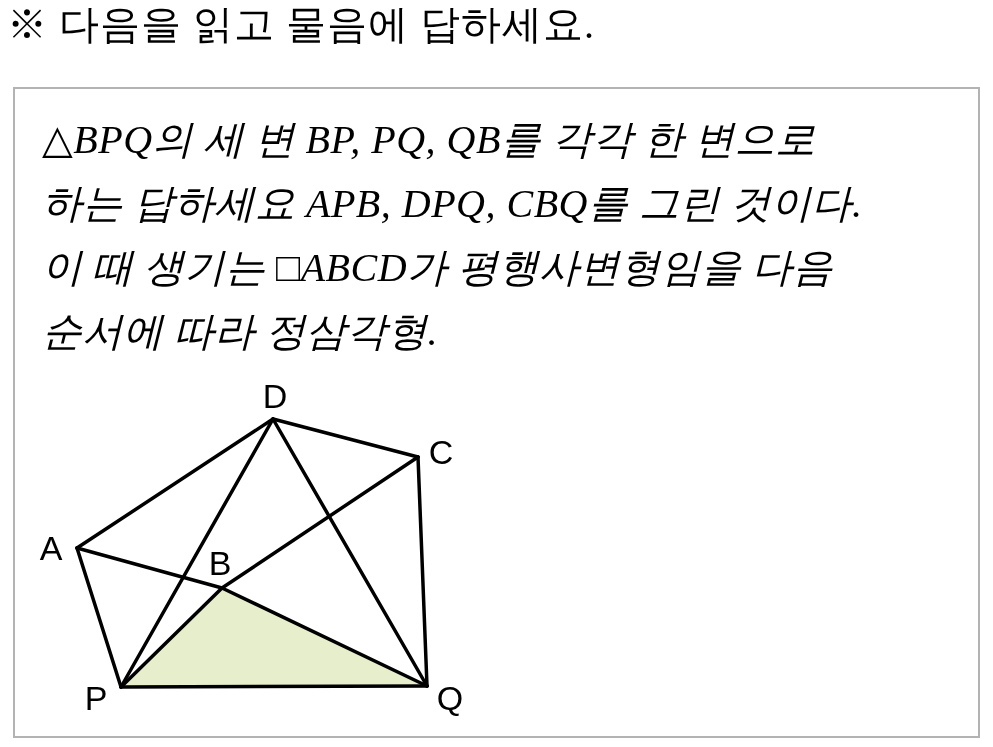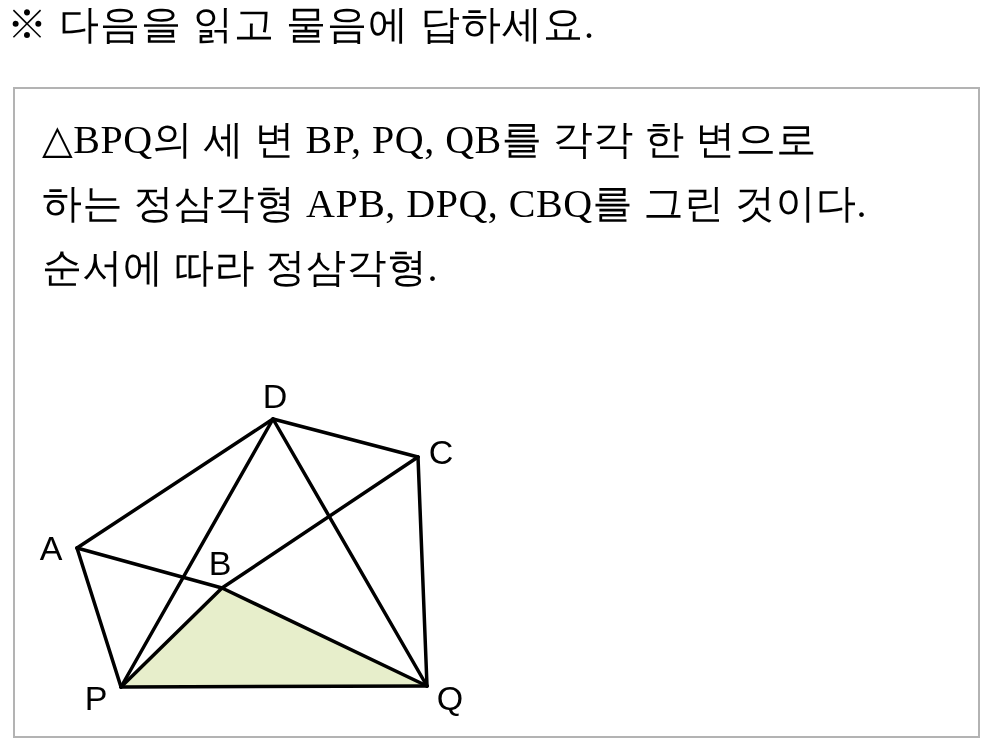--- a/index.html
+++ b/index.html
@@ -41,20 +41,21 @@
     left: 27px;
     top: 19px;
     font-size: 40px;
     line-height: 64px;
     letter-spacing: 0.5px;
     white-space: nowrap;
     color: #000000;
   }
   .problem-text .tline {
     display: block;
+    font-style: italic;
   }
   .diagram-svg {
     position: absolute;
     left: 0;
     top: 0;
     width: 993px;
     height: 747px;
     pointer-events: none;
   }
   .diagram-svg text {
@@ -67,21 +68,22 @@
 </head>
 <body>
 
 <div class="page">
 
   <div class="instruction">※ 다음을 읽고 물음에 답하세요.</div>
 
   <div class="problem-card">
     <div class="problem-text">
       <span class="tline">△BPQ의 세 변 BP, PQ, QB를 각각 한 변으로</span>
-      <span class="tline">하는 정삼각형 APB, DPQ, CBQ를 그린 것이다.</span>
+      <span class="tline">하는 답하세요 APB, DPQ, CBQ를 그린 것이다.</span>
+      <span class="tline">이 때 생기는 □ABCD가 평행사변형임을 다음</span>
       <span class="tline">순서에 따라 정삼각형.</span>
     </div>
   </div>
 
   <svg class="diagram-svg" viewBox="0 0 993 747" xmlns="http://www.w3.org/2000/svg">
 
     <polygon points="222,588 121,687 427,686" fill="#e7eecb" stroke="none"></polygon>
 
     <g stroke="#000000" stroke-width="3.5" stroke-linecap="round" fill="none">
       <line x1="77" y1="548" x2="273" y2="419"></line>

